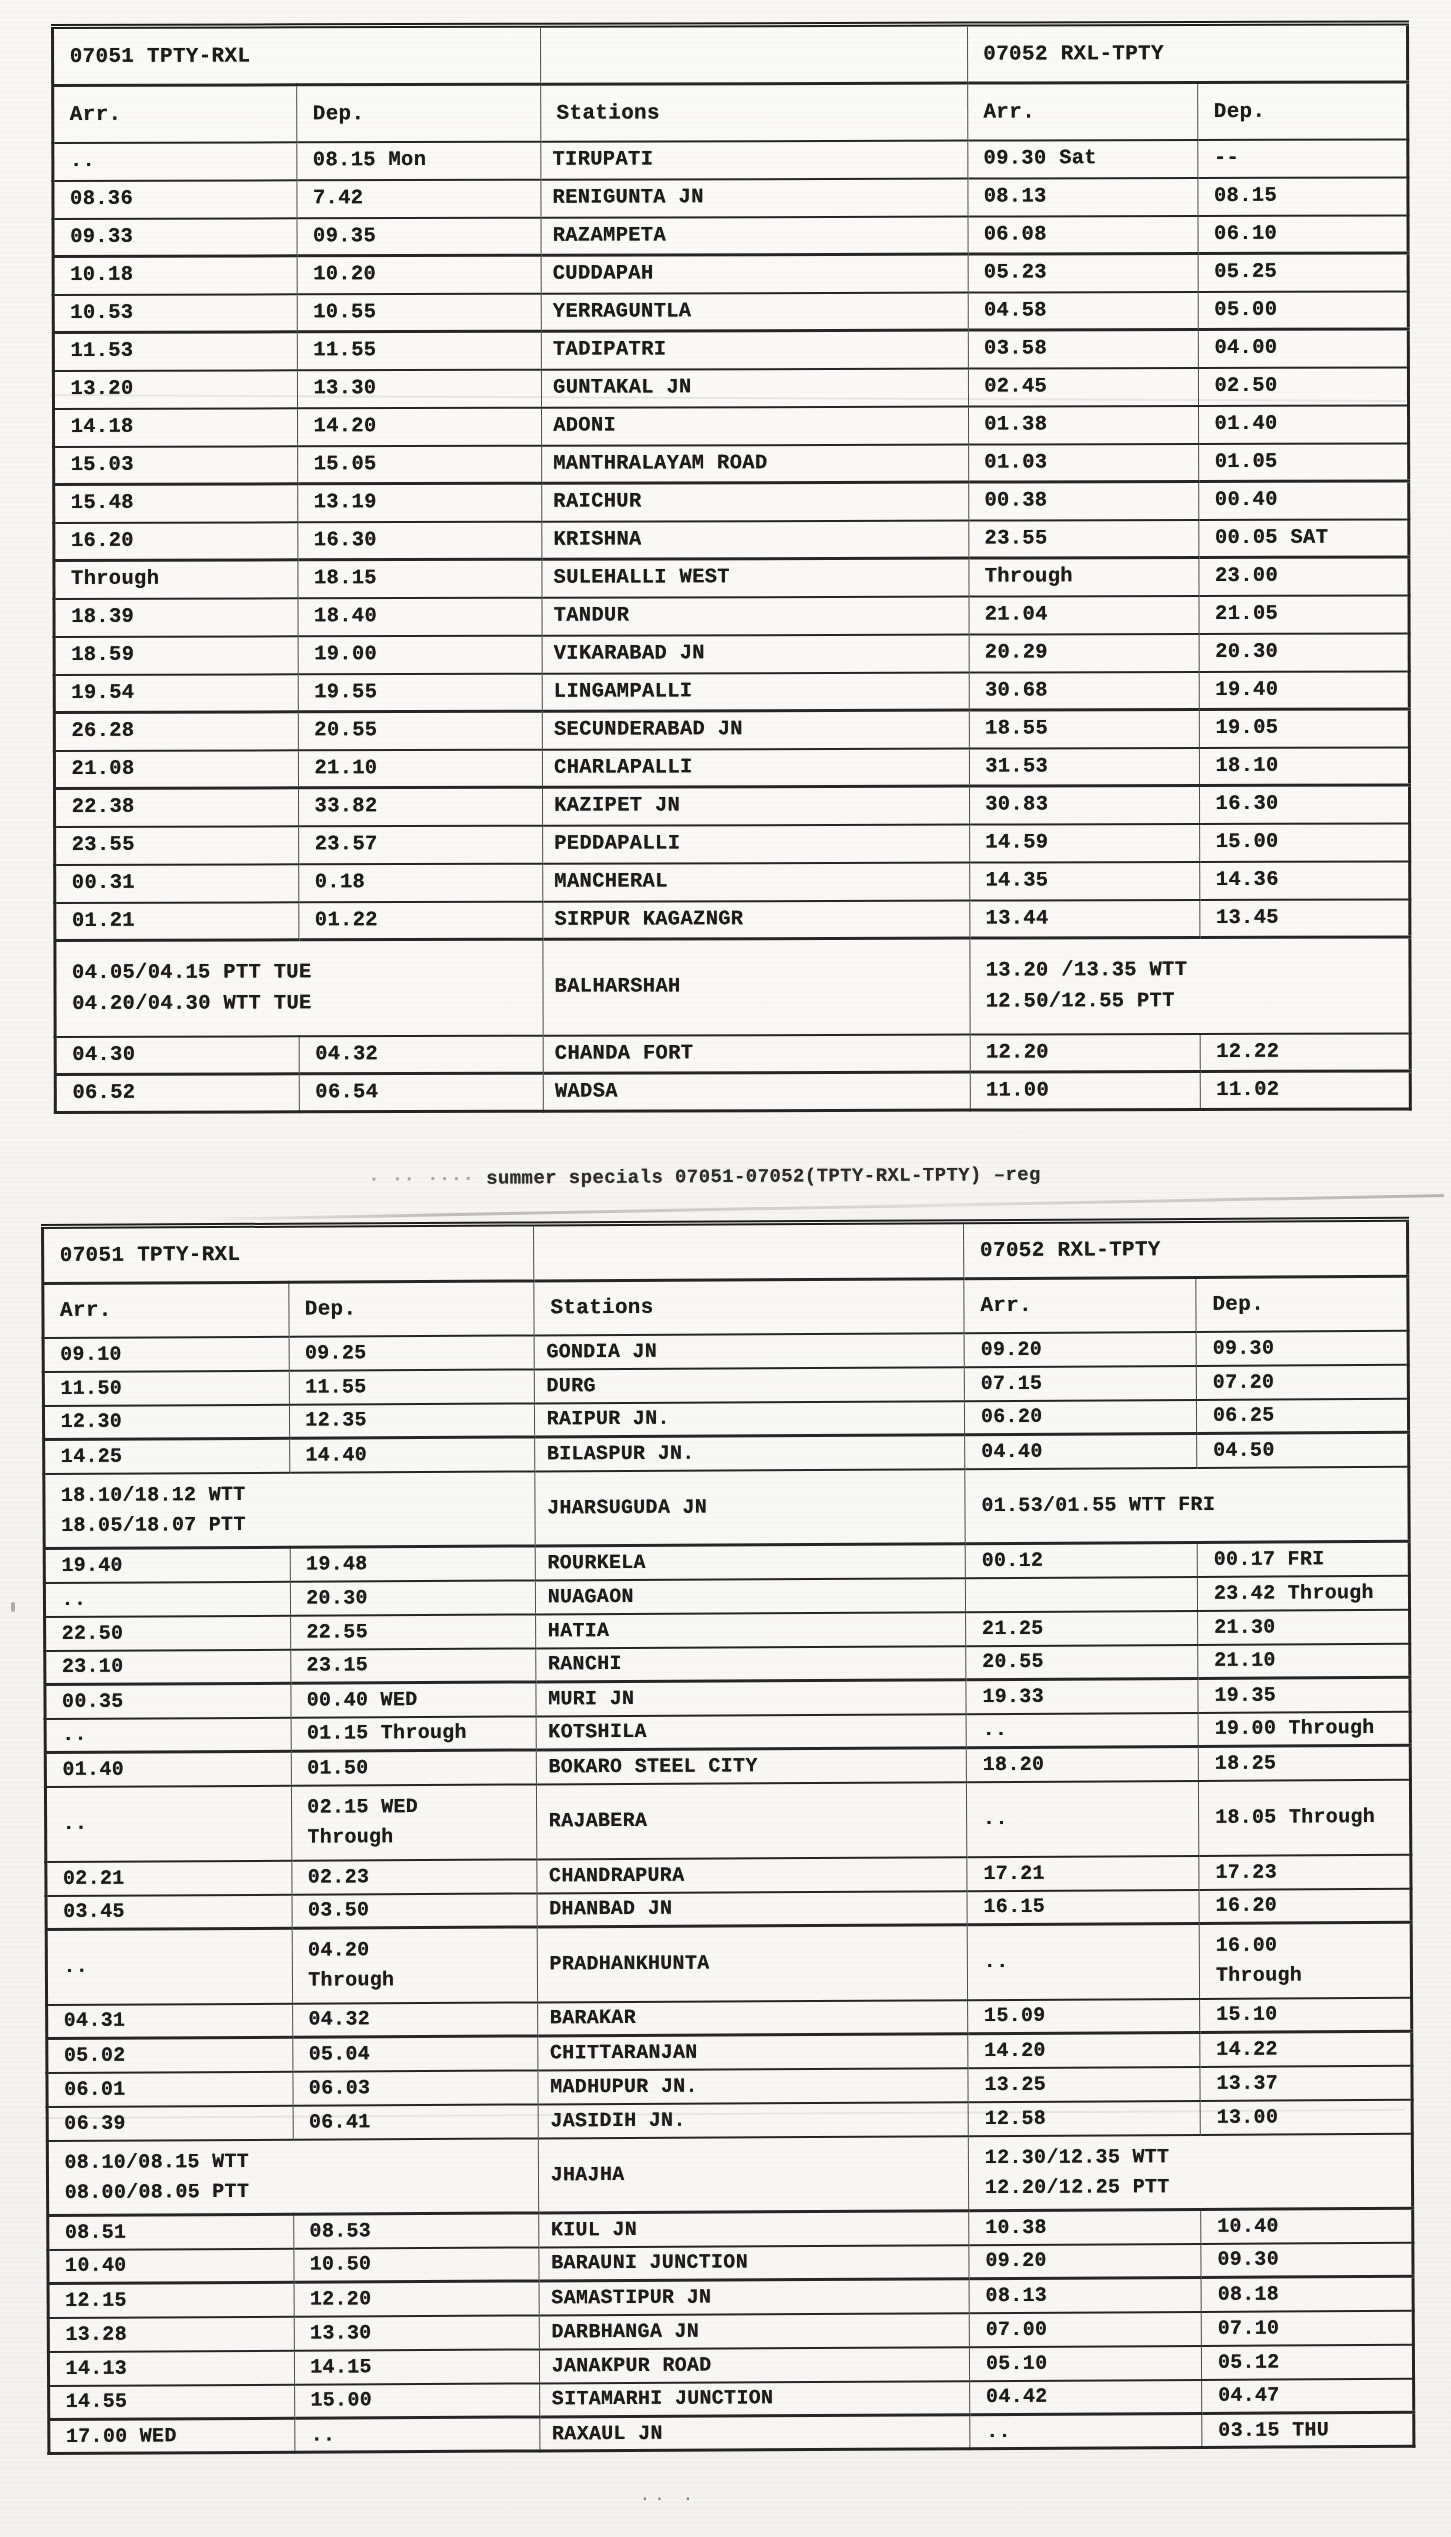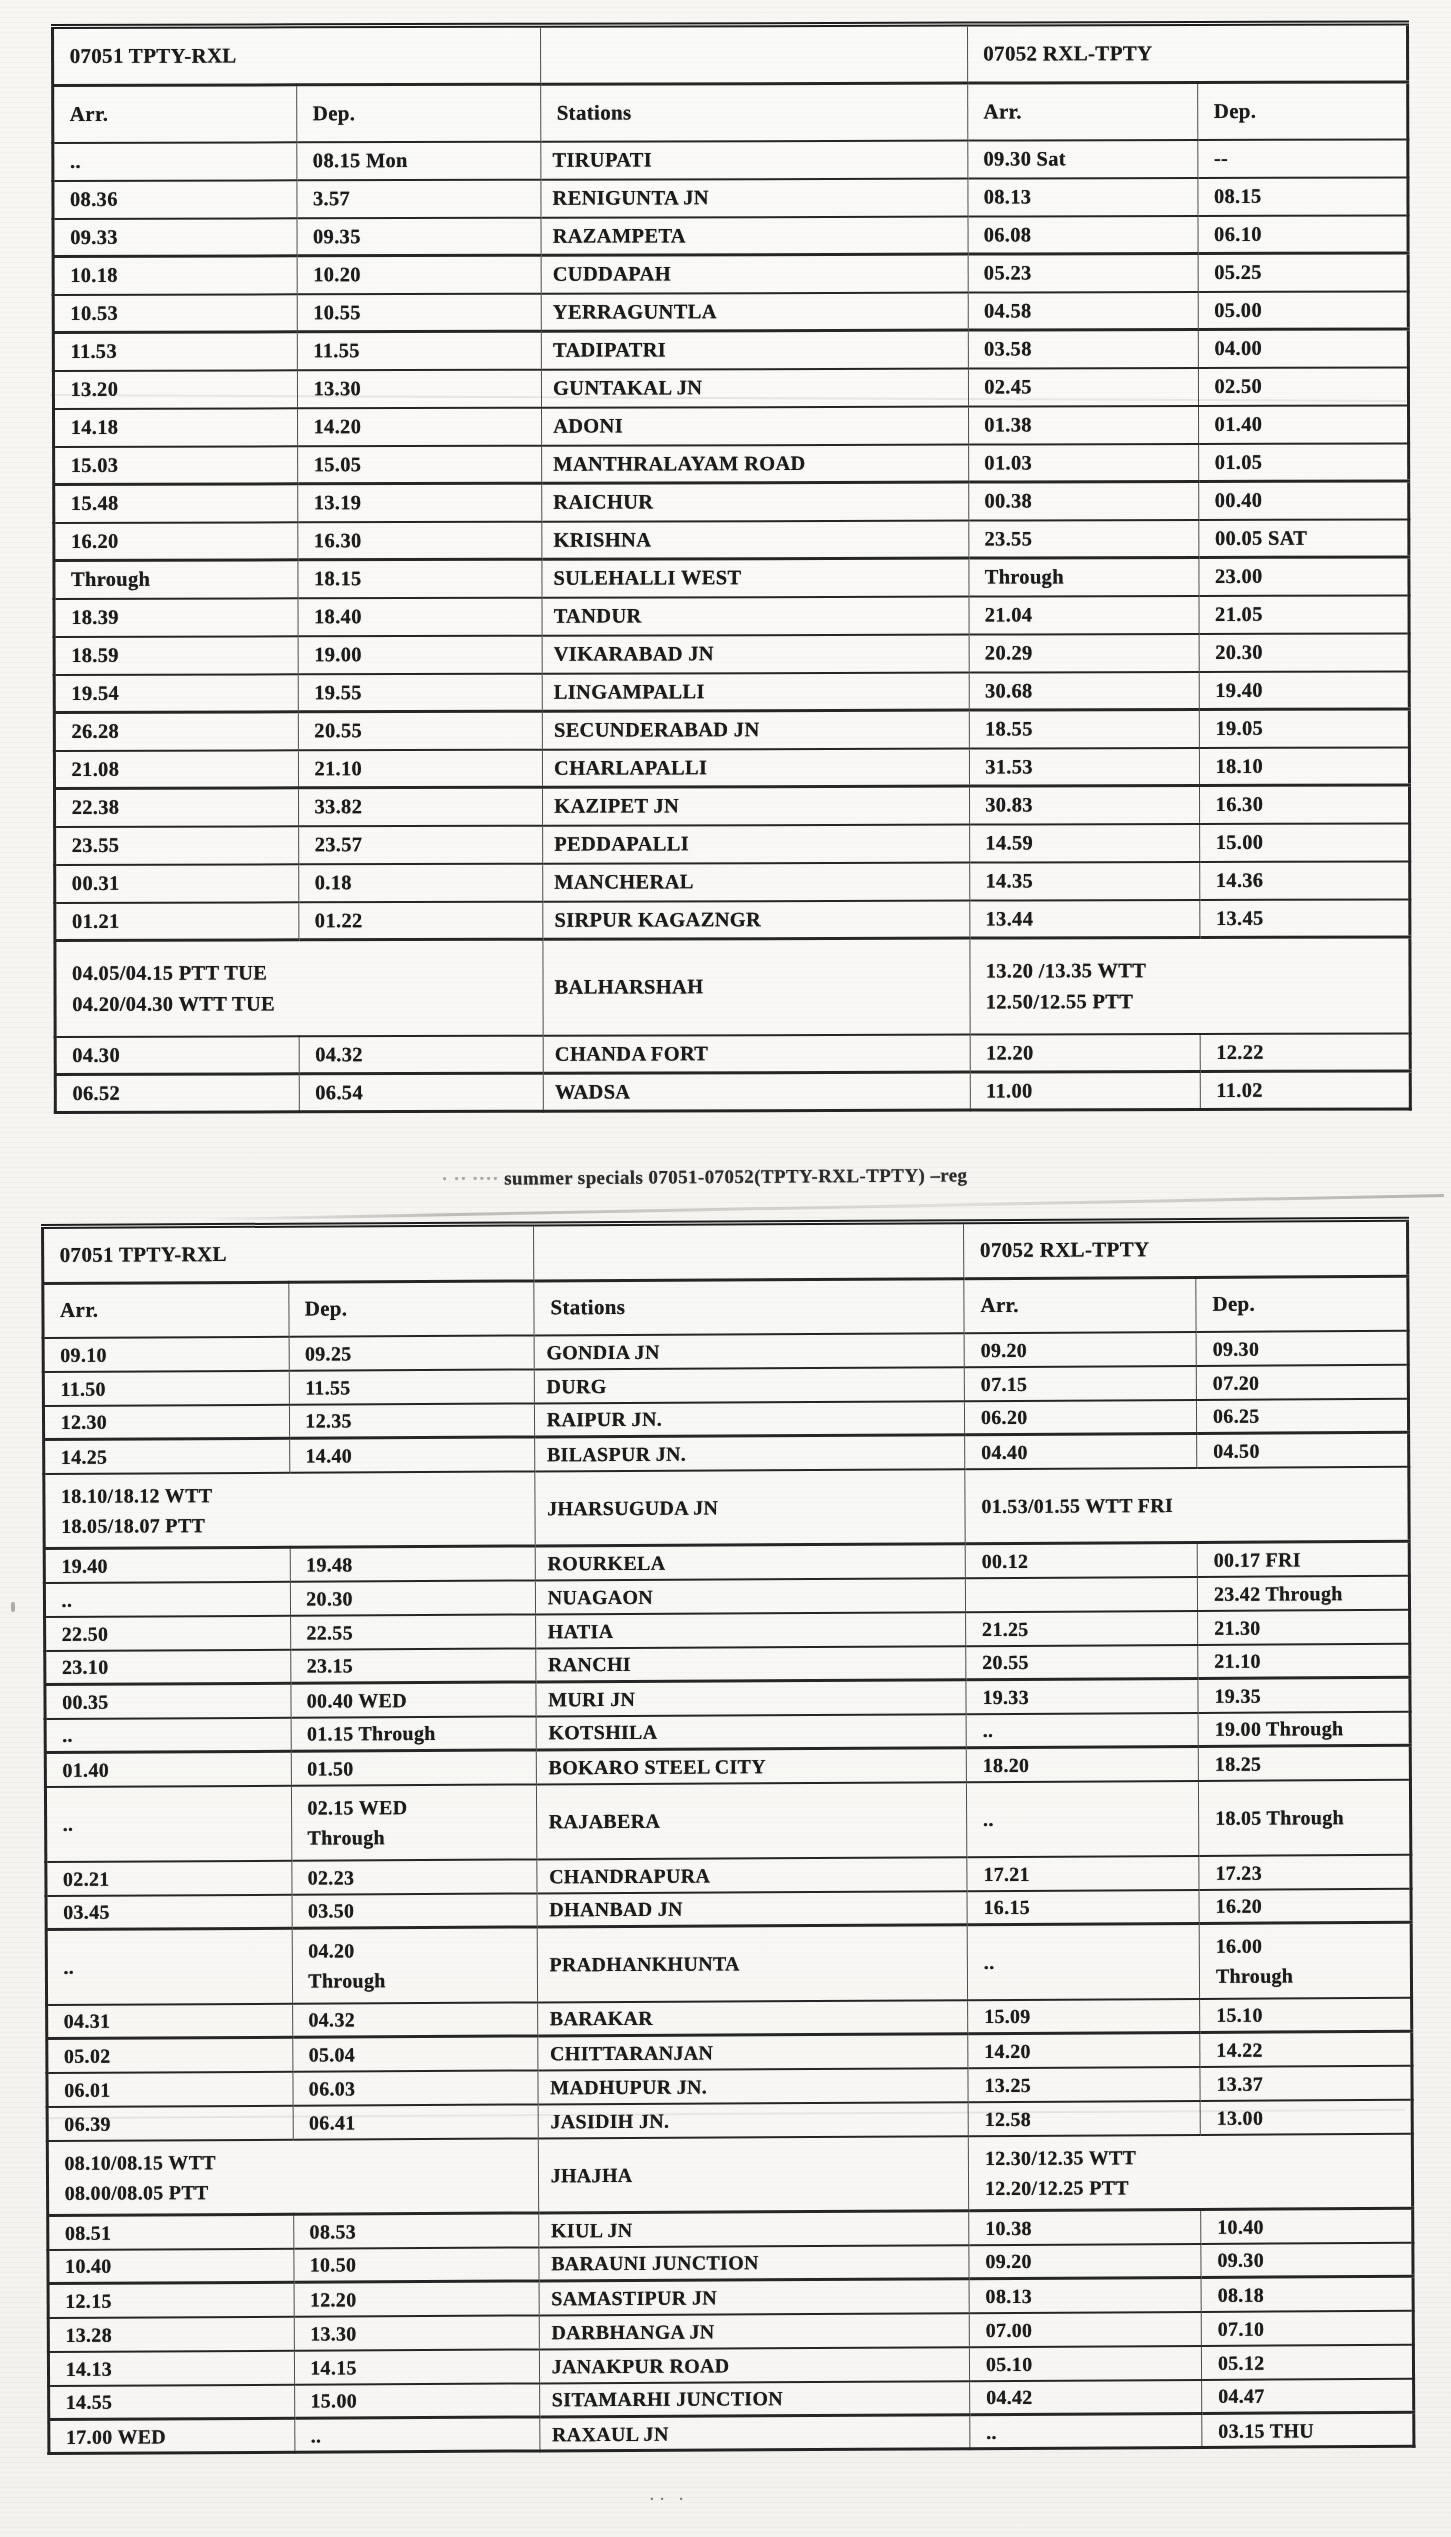--- a/index.html
+++ b/index.html
@@ -4,21 +4,21 @@
 <style>
   html,body{margin:0;padding:0;background:#d8d5d0;}
   .page{
     position:relative;
     width:1451px;height:2538px;
     margin:0 auto;
     background:
       repeating-linear-gradient(0deg, rgba(120,112,100,.045) 0 0.7px, rgba(0,0,0,0) 0.7px 5px),
       linear-gradient(#f8f7f4,#f3f2ee);
     overflow:hidden;
-    font-family:Liberation Serif, serif;
+    font-family:Liberation Mono, monospace;
     font-weight:700;
     color:#1b1b1b;
   }
   table.tt{
     position:absolute;
     border-collapse:collapse;
     table-layout:fixed;
     border:3.5px solid #242424;
     background:rgba(255,255,255,.35);
   }
@@ -103,21 +103,21 @@
         </tr>
         <tr>
           <td>..</td>
           <td>08.15 Mon</td>
           <td class="st">TIRUPATI</td>
           <td>09.30 Sat</td>
           <td>--</td>
         </tr>
         <tr>
           <td>08.36</td>
-          <td>3.57</td>
+          <td>7.42</td>
           <td class="st">RENIGUNTA JN</td>
           <td>08.13</td>
           <td>08.15</td>
         </tr>
         <tr>
           <td>09.33</td>
           <td>09.35</td>
           <td class="st">RAZAMPETA</td>
           <td>06.08</td>
           <td>06.10</td>

